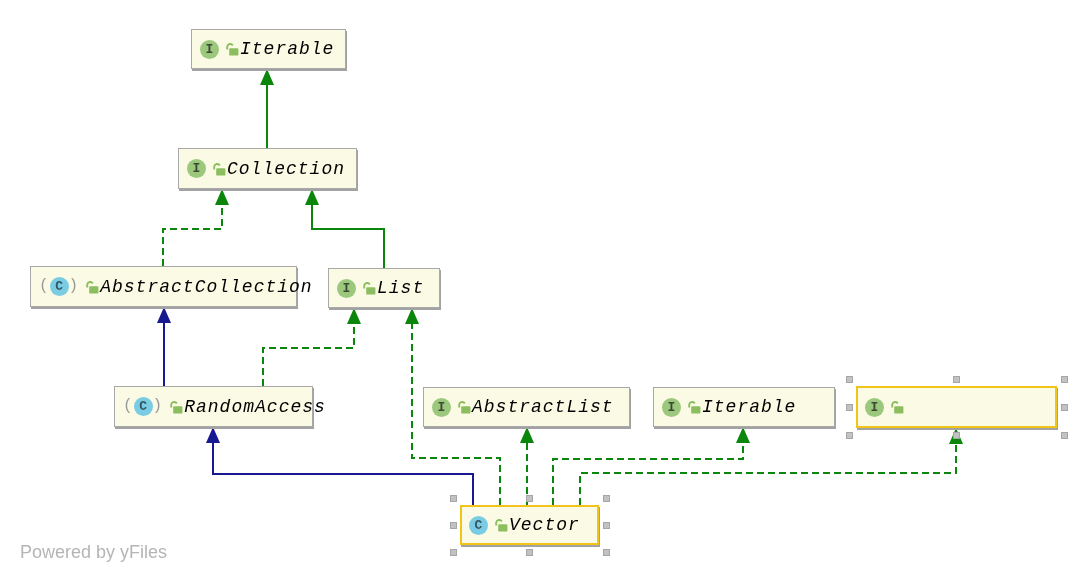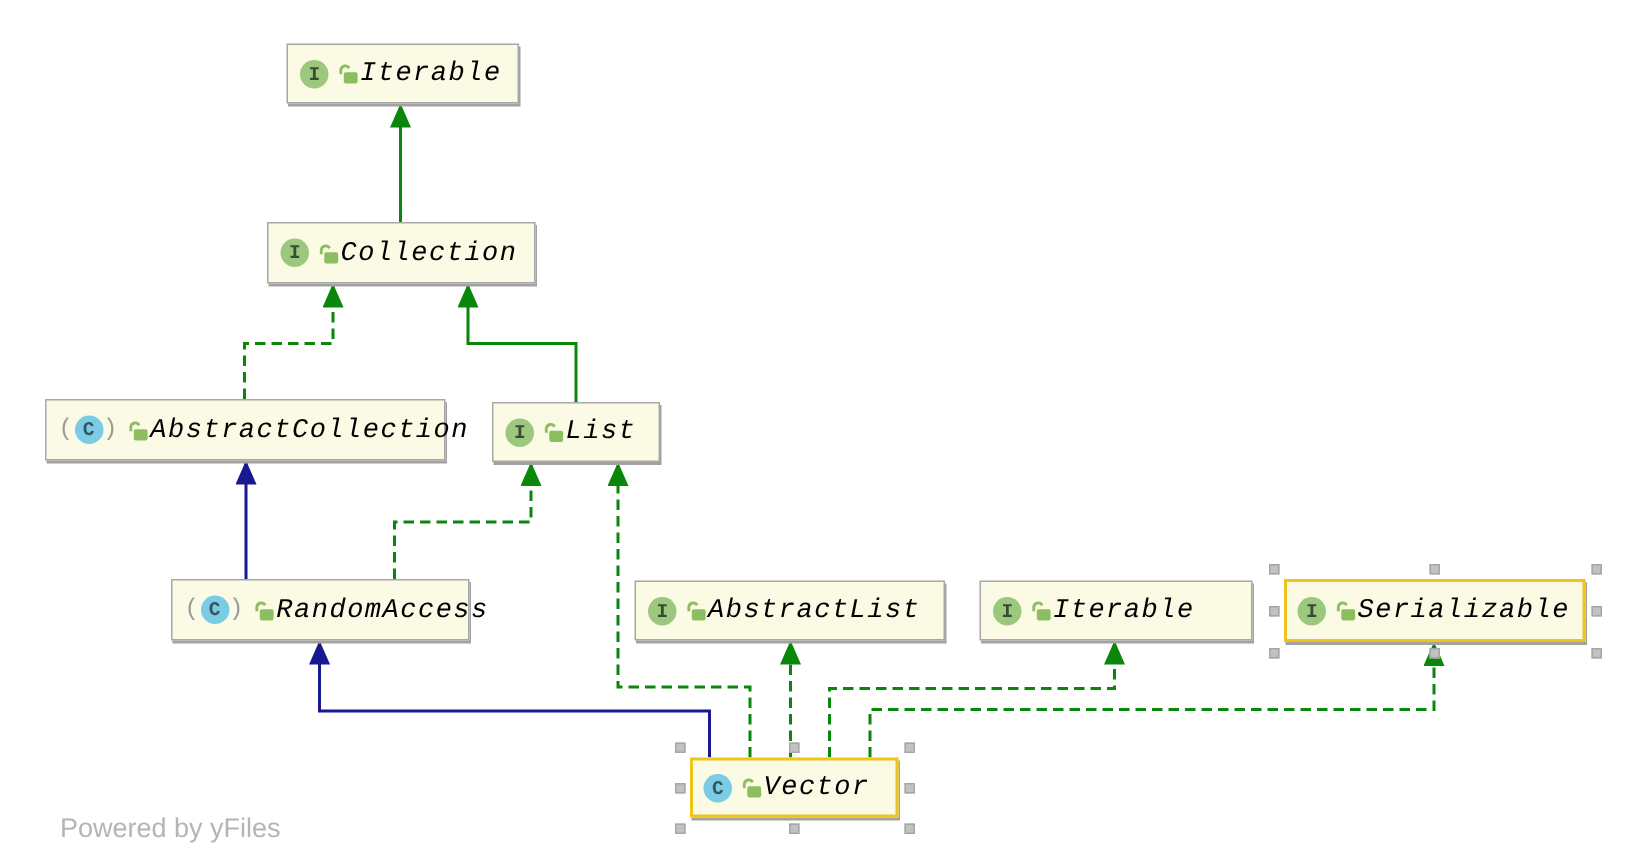--- a/index.html
+++ b/index.html
@@ -60,21 +60,20 @@
     box-sizing:border-box;
     pointer-events:auto;
   }
   #watermark{
     position:absolute;
     left:20px;top:542px;
     z-index:4;
     font-family:"Liberation Sans","DejaVu Sans",sans-serif;
     font-size:18px;
     color:#b5b5b5;
-    margin-left:20px;
   }
 </style>
 </head>
 <body>
 
 <div id="canvas">
   <svg id="edge-layer" xmlns="http://www.w3.org/2000/svg">
     <defs id="edge-defs">
         <marker id="arrow-green" markerUnits="userSpaceOnUse" markerWidth="16" markerHeight="14" refX="15" refY="7" orient="auto">
           <path d="M0,0 L16,7 L0,14 Z" fill="#0a870a"></path>
@@ -188,21 +187,20 @@
       <div class="node selected" style="left: 856px; top: 386px; width: 201px; height: 42px;">
         <span class="type-icon">
           <span class="circle iface">I</span>
         </span>
         <span class="lock">
           <svg width="16" height="16" viewBox="0 0 16 16">
             <path d="M3.2 8.5 V5.6 a3 3 0 0 1 5.6 -1.1" fill="none" stroke="#8cbe60" stroke-width="1.9"></path>
             <rect x="5.2" y="7.2" width="9.2" height="7.4" rx="1.2" fill="#8cbe60"></rect>
           </svg>
         </span>
-        <span class="node-label">Serializable</span>
       </div>
       <div class="node selected" style="left: 460px; top: 505px; width: 139px; height: 40px;">
         <span class="type-icon">
           <span class="circle cls">C</span>
         </span>
         <span class="lock">
           <svg width="16" height="16" viewBox="0 0 16 16">
             <path d="M3.2 8.5 V5.6 a3 3 0 0 1 5.6 -1.1" fill="none" stroke="#8cbe60" stroke-width="1.9"></path>
             <rect x="5.2" y="7.2" width="9.2" height="7.4" rx="1.2" fill="#8cbe60"></rect>
           </svg>

